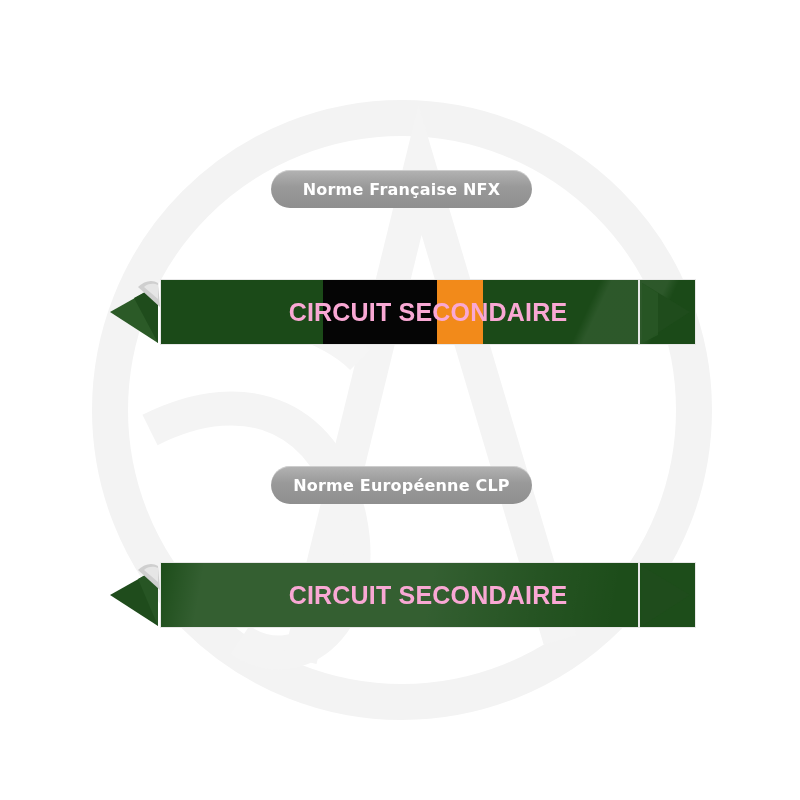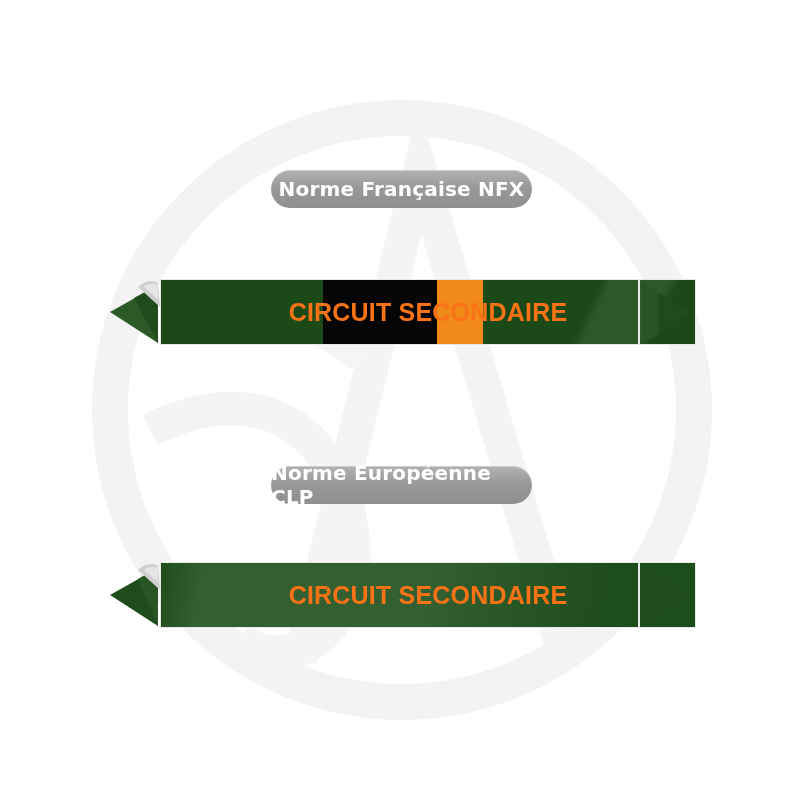--- a/index.html
+++ b/index.html
@@ -10,21 +10,21 @@
   }
   .watermark { position: absolute; left: 0; top: 0; width: 800px; height: 800px; pointer-events: none; }
 
   .pill {
     position: absolute; left: 271px; width: 261px; height: 38px;
     border-radius: 19px;
     background: linear-gradient(to bottom, #b3b3b3 0%, #999999 45%, #8f8f8f 100%);
     box-shadow: inset 0 1px 0 rgba(255,255,255,0.35);
     display: flex; align-items: center; justify-content: center;
     color: #ffffff; font-family: "DejaVu Sans", sans-serif; font-weight: bold;
-    font-size: 20px; letter-spacing: 0.2px;
+    font-size: 16px; letter-spacing: 0.2px;
   }
   .pill-1 { top: 170px; }
   .pill-2 { top: 466px; }
 
   .marker { position: absolute; left: 108px; width: 586px; height: 70px; }
   .marker-1 { top: 277px; }
   .marker-2 { top: 560px; }
 
   .band {
     position: absolute; left: 52px; top: 2px; width: 536px; height: 66px;
@@ -33,21 +33,21 @@
     box-sizing: border-box;
     overflow: hidden;
   }
   .marker-2 .band { background: #1d4d1a; }
   .stripe { position: absolute; top: 0; height: 100%; }
   .stripe-black { left: 162px; width: 114px; background: #050505; }
   .stripe-orange { left: 276px; width: 46px; background: #f28a1a; }
   .band-label {
     position: absolute; left: 0; right: 0; top: 0; bottom: 0;
     display: flex; align-items: center; justify-content: center;
-    color: #f97316; font-family: "Liberation Sans", sans-serif; font-weight: bold;
+    color: #f9a8d4; font-family: "Liberation Sans", sans-serif; font-weight: bold;
     font-size: 25px; letter-spacing: 0.2px;
   }
   .band .sheen {
     position: absolute; left: 0; top: 0; width: 100%; height: 100%;
     background: linear-gradient(115deg, rgba(255,255,255,0) 78%, rgba(255,255,255,0.08) 80%, rgba(255,255,255,0.08) 90%, rgba(255,255,255,0) 92%);
   }
   .marker-2 .band .sheen {
     background: linear-gradient(100deg, rgba(255,255,255,0) 0%, rgba(255,255,255,0.10) 8%, rgba(255,255,255,0.10) 50%, rgba(255,255,255,0.04) 70%, rgba(255,255,255,0) 85%);
   }
   .arrow { position: absolute; top: 0; width: 60px; height: 70px; }

